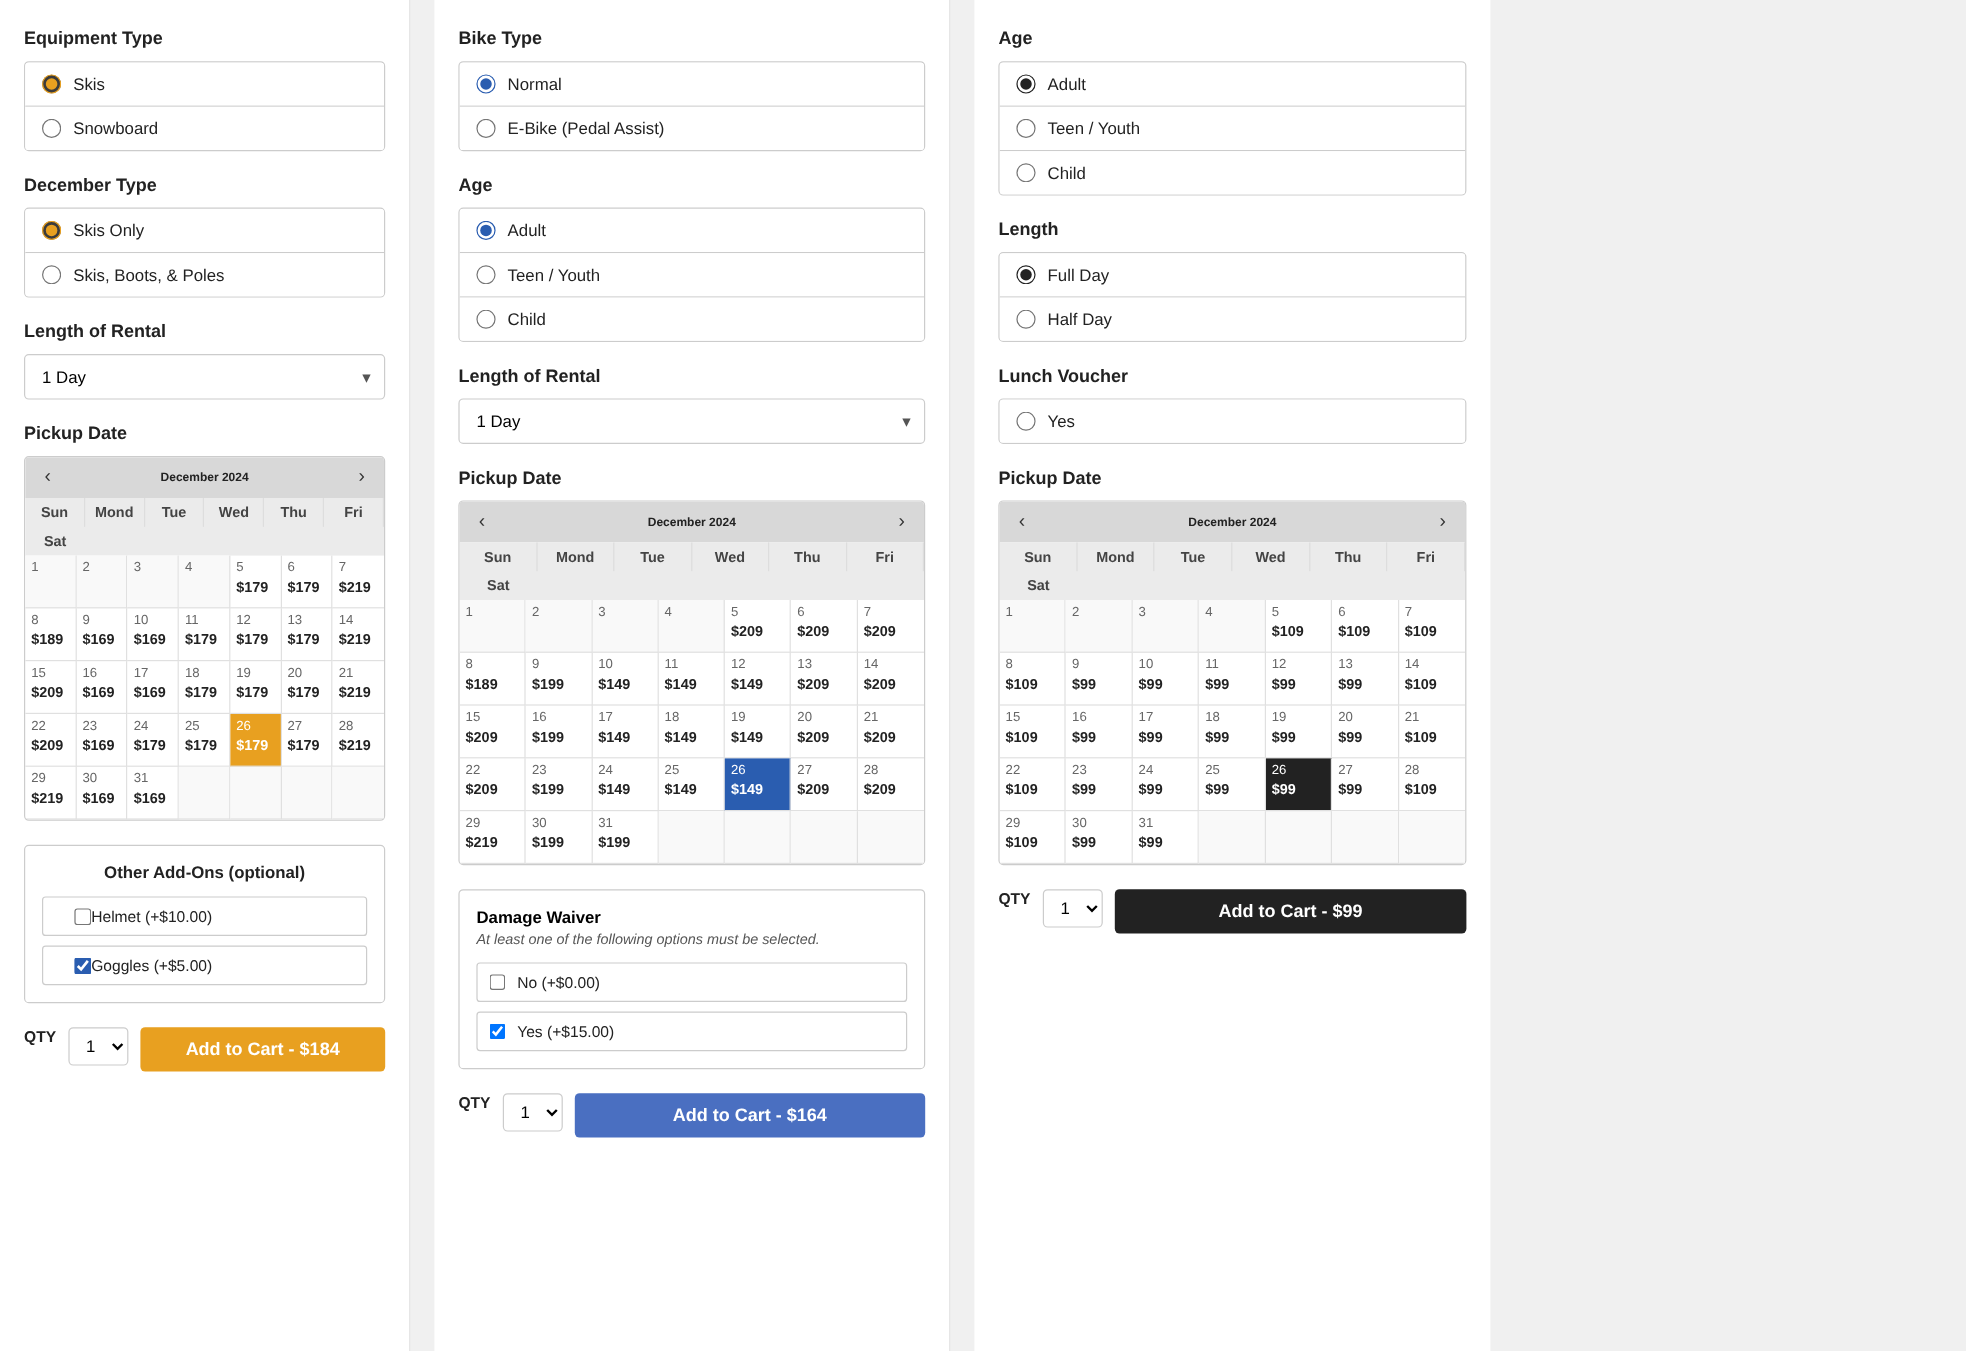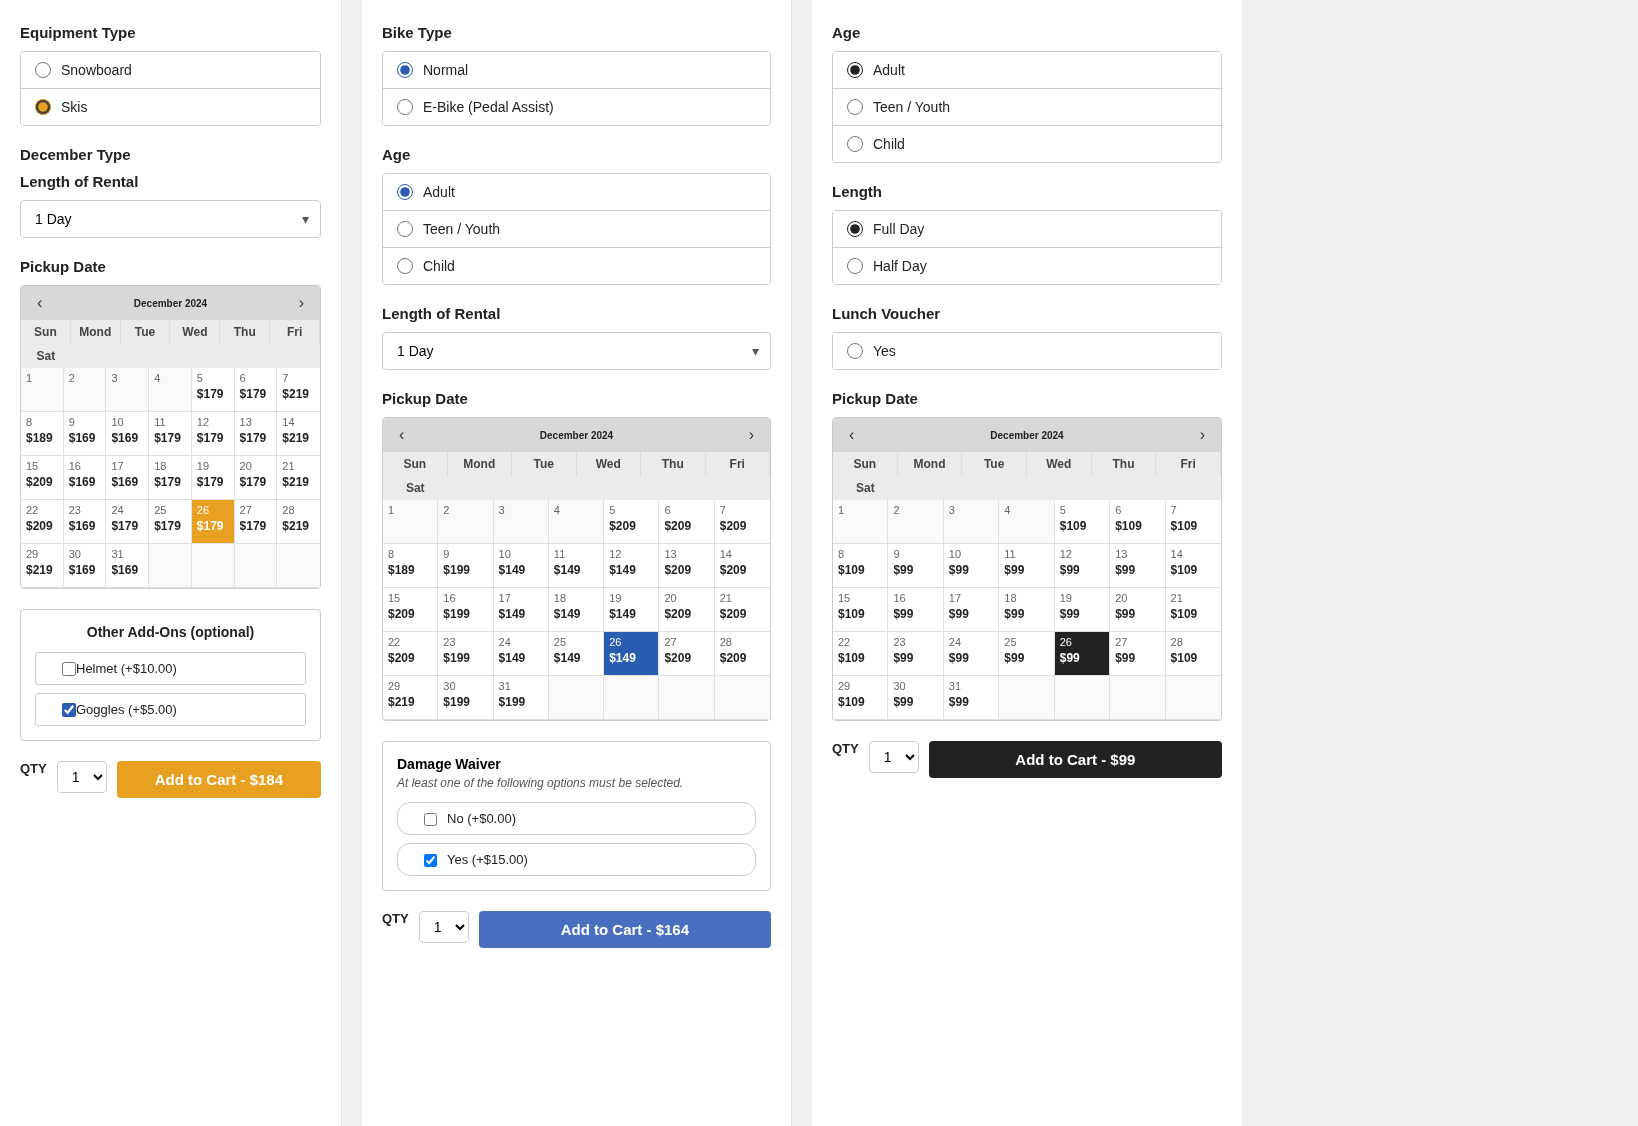--- a/index.html
+++ b/index.html
@@ -324,49 +324,59 @@
 
     .damage-waiver-sub {
       font-size: 12px;
       color: #555;
       margin-bottom: 12px;
       font-style: italic;
     }
 
     .damage-item {
       display: flex;
-      align-items: flex-end;
+      align-items: center;
       gap: 10px;
-      padding: 8px 26px;
+      padding: 8px 10px;
       border: 1px solid #ccc;
-      border-radius: 13px;
+      border-radius: 3px;
       margin-bottom: 8px;
       background: #fff;
     }
 
     .damage-item:last-child { margin-bottom: 0; }
   </style>
 </head>
 <body>
 
 <div class="panel">
 
   <div class="section-title">Equipment Type</div>
   <div class="radio-group">
     <label class="radio-item">
+      <input type="radio" name="equipment" checked="" style="">
+      <span class="radio-label">Skis</span>
+    </label>
+    <label class="radio-item">
       <input type="radio" name="equipment" style="">
       <span class="radio-label">Snowboard</span>
     </label>
-    <label class="radio-item">
-      <input type="radio" name="equipment" checked="" style="">
-      <span class="radio-label">Skis</span>
-    </label>
   </div>
 
   <div class="section-title">December Type</div>
+  <div class="radio-group">
+    <label class="radio-item">
+      <input type="radio" name="package" checked="" style="">
+      <span class="radio-label">Skis Only</span>
+    </label>
+    <label class="radio-item">
+      <input type="radio" name="package" style="">
+      <span class="radio-label">Skis, Boots, &amp; Poles</span>
+    </label>
+  </div>
 
   <div class="section-title">Length of Rental</div>
   <div class="select-wrapper">
     <select>
       <option>1 Day</option>
       <option>2 Days</option>
       <option>3 Days</option>
     </select>
   </div>
 

